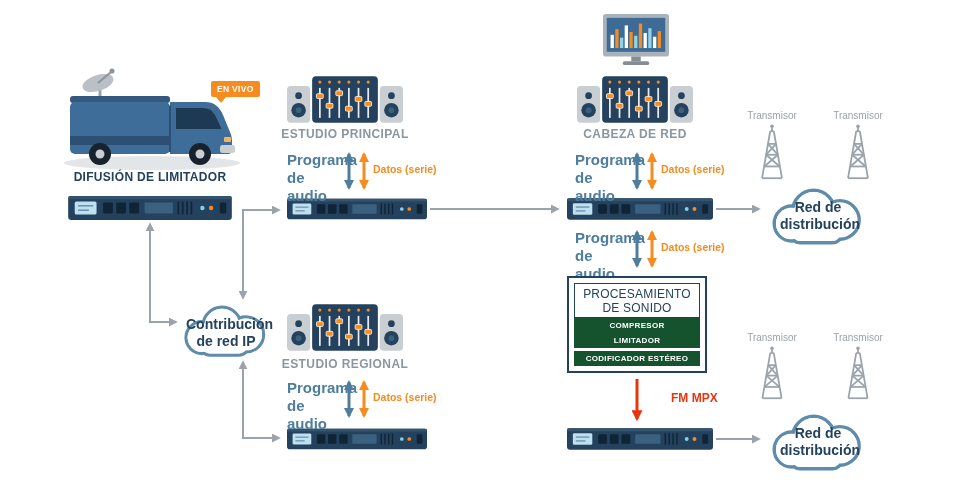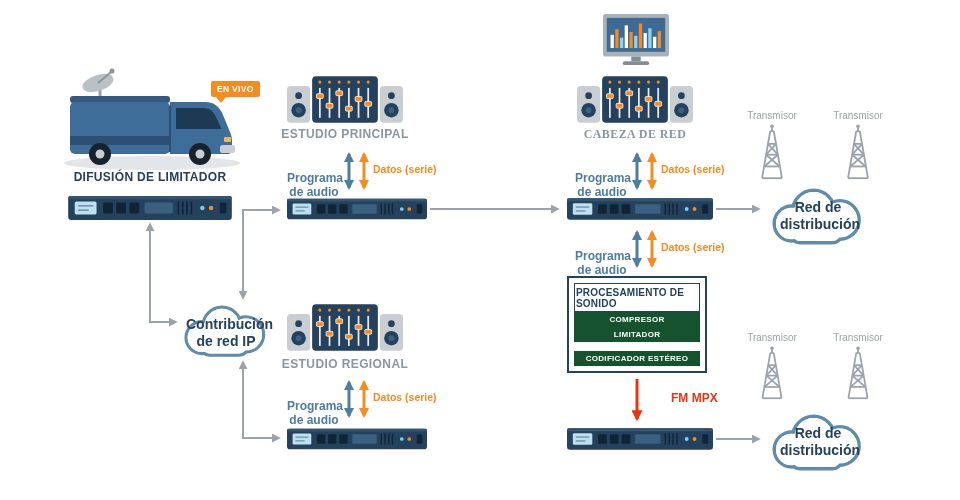--- a/index.html
+++ b/index.html
@@ -2,33 +2,33 @@
 <html><head>
 <meta charset="utf-8">
 <style>
   html,body{margin:0;padding:0;background:#fff;}
   .stage{position:relative;width:960px;height:500px;background:#ffffff;overflow:hidden;
          font-family:"Liberation Sans", sans-serif;}
   svg.canvas{position:absolute;left:0;top:0;width:960px;height:500px;}
   .lbl{position:absolute;font-family:"Liberation Sans", sans-serif;}
   .node-title{font-weight:bold;font-size:12px;color:#8a96a0;text-align:center;letter-spacing:.4px;}
   .navy-title{font-weight:bold;font-size:12px;color:#24425e;text-align:center;letter-spacing:.3px;}
-  .audio-lbl{font-weight:bold;font-size:12px;color:#4f7d9e;text-align:center;line-height:1.2;margin-top:20px;}
+  .audio-lbl{font-weight:bold;font-size:15px;color:#4f7d9e;text-align:left;line-height:1.2;}
   .data-lbl{font-weight:bold;font-size:10.5px;color:#f68b1f;white-space:nowrap;}
   .fm-lbl{font-weight:bold;font-size:12px;color:#e8350e;white-space:nowrap;padding-left:23px;}
   .tx-lbl{font-size:10px;color:#9aa3ab;text-align:center;}
   .cloud-lbl{font-weight:bold;font-size:14px;color:#24425e;text-align:center;line-height:1.2;}
   .badge{position:absolute;left:167px;top:81px;background:#f68b1f;color:#fff;
          font-size:8.5px;font-weight:bold;padding:3px 6px;border-radius:2px;letter-spacing:.3px;margin-left:44px;}
   .badge:after{content:"";position:absolute;left:5px;bottom:-6px;width:0;height:0;
          border-left:5px solid transparent;border-right:5px solid transparent;border-top:6px solid #f68b1f;}
   .proc-box{position:absolute;left:567px;top:276px;width:140px;height:97px;box-sizing:border-box;
          background:#fff;border:2px solid #24425e;padding:5px;display:flex;flex-direction:column;}
-  .proc-title{border:1.5px solid #24425e;color:#24425e;font-size:10px;font-weight:bold;
-         padding:2.5px 1px;letter-spacing:.2px;}
+  .proc-title{border:1.5px solid #24425e;color:#24425e;font-size:12px;font-weight:normal;
+         text-align:center;padding:2.5px 1px;letter-spacing:.2px;}
   .proc-bar{background:#14532d;color:#fff;font-size:8px;font-weight:bold;text-align:center;
          padding:3px 1px;letter-spacing:.3px;}
   .proc-spacer{flex:1;}
 </style>
 </head>
 <body>
 
 <div class="stage">
 
   <svg class="canvas" viewBox="0 0 960 500">
@@ -223,21 +223,21 @@
     <use href="#tower" x="755" y="346" width="34" height="54"></use>
     <use href="#tower" x="841" y="346" width="34" height="54"></use>
     <use href="#cloud" x="765" y="404" width="106" height="70"></use>
   </svg>
 
   <div class="badge">EN VIVO</div>
 
   <div class="lbl navy-title" style="left:55px;top:170px;width:190px;">DIFUSIÓN DE LIMITADOR</div>
   <div class="lbl node-title" style="left:275px;top:357px;width:140px;">ESTUDIO REGIONAL</div>
   <div class="lbl node-title" style="left:275px;top:127px;width:140px;">ESTUDIO PRINCIPAL</div>
-  <div class="lbl node-title" style="left:565px;top:127px;width:140px;font-family:Liberation Serif, serif;">CABEZA DE RED</div>
+  <div class="lbl node-title" style="left:565px;top:127px;width:140px;">CABEZA DE RED</div>
 
   <div class="lbl audio-lbl" style="left:287px;top:151px;width:54px;">Programa de audio</div>
   <div class="lbl data-lbl" style="left:373px;top:163px;">Datos (serie)</div>
 
   <div class="lbl audio-lbl" style="left:287px;top:379px;width:54px;">Programa de audio</div>
   <div class="lbl data-lbl" style="left:373px;top:391px;">Datos (serie)</div>
 
   <div class="lbl audio-lbl" style="left:575px;top:151px;width:54px;">Programa de audio</div>
   <div class="lbl data-lbl" style="left:661px;top:163px;">Datos (serie)</div>
 

